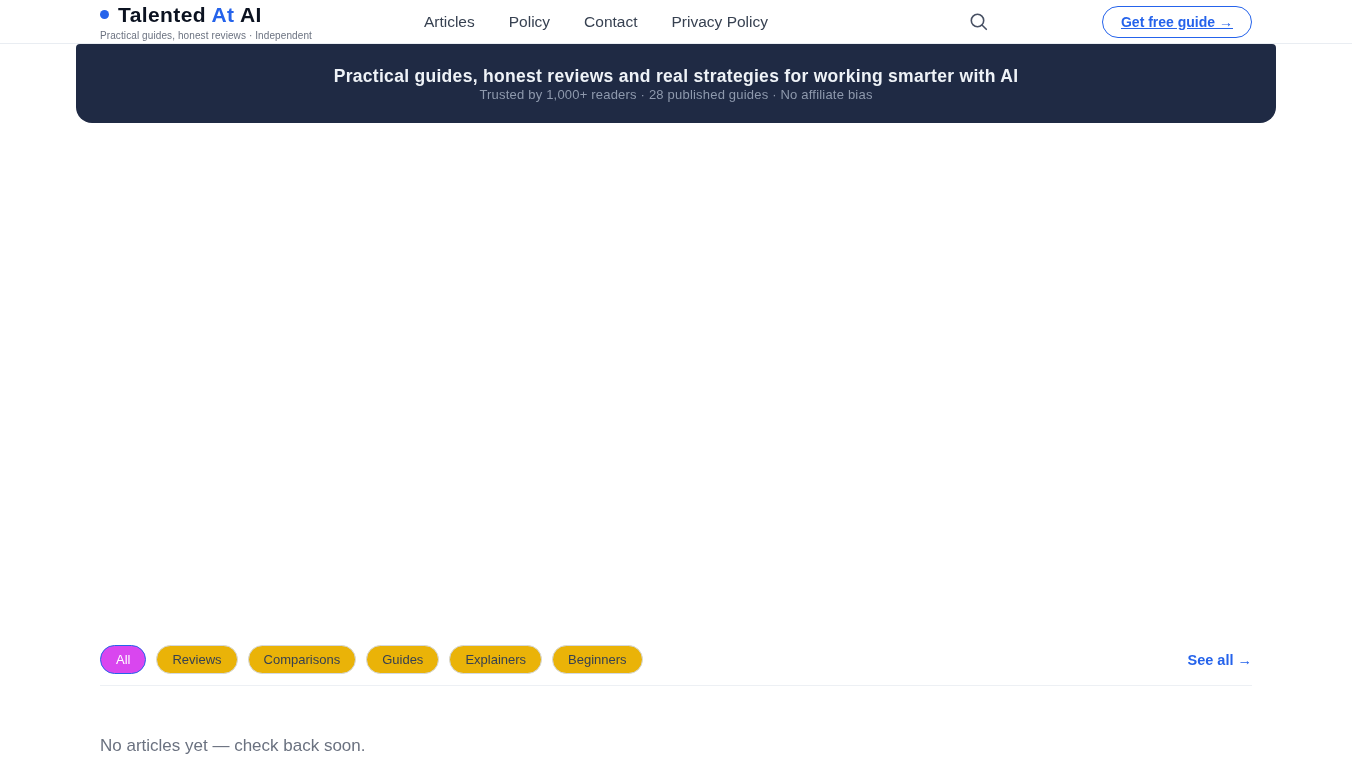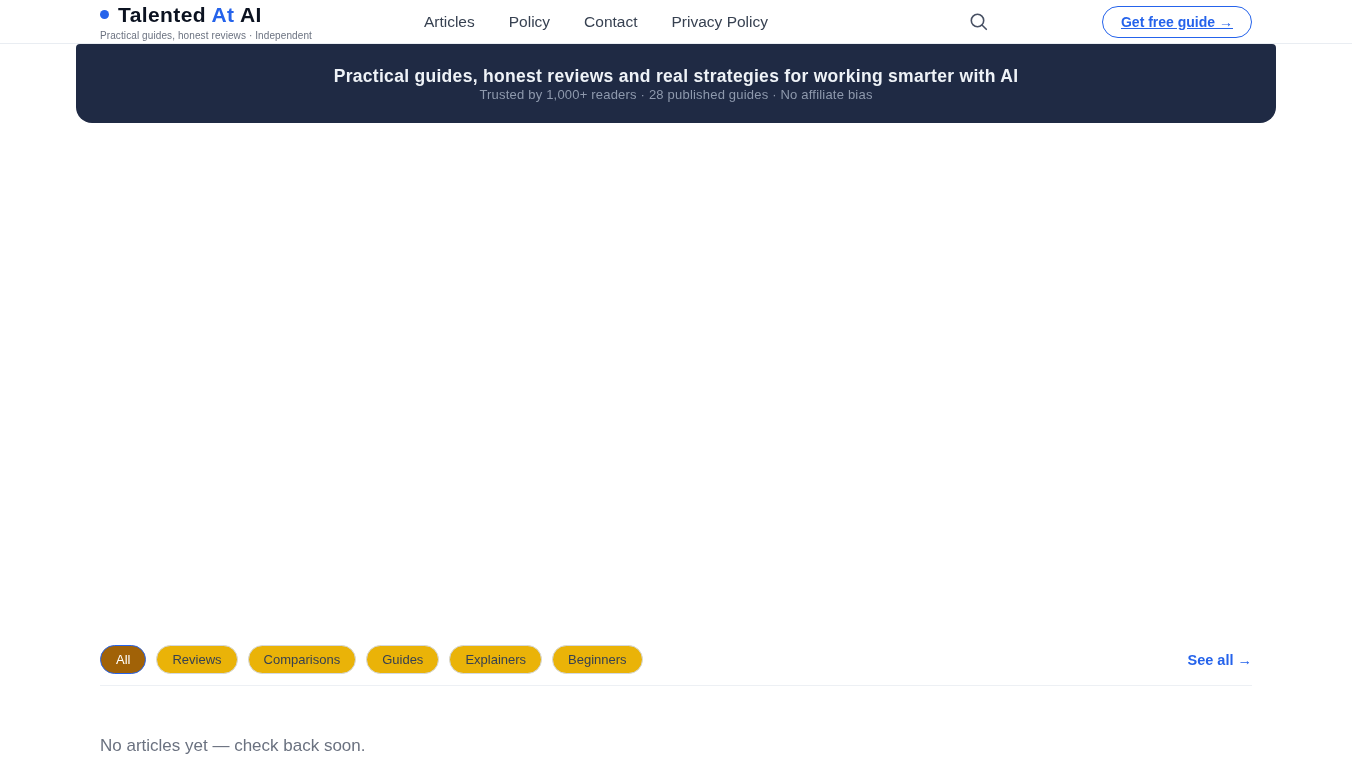--- a/index.html
+++ b/index.html
@@ -99,21 +99,21 @@
     padding: 6px 15px;
     border-radius: 999px;
     border: 1px solid #d4d9e0;
     background: #eab308;
     color: #374151;
     cursor: pointer;
     white-space: nowrap;
     font-family: "Liberation Sans", sans-serif;
   }
   .pill.active {
-    background: #a16207;
+    background: #d946ef;
     border-color: #2563eb;
     color: #ffffff;
   }
   .see-all {
     margin-left: auto;
     color: #2563eb;
     font-size: 14.5px;
     font-weight: 700;
     text-decoration: none;
     cursor: pointer;

